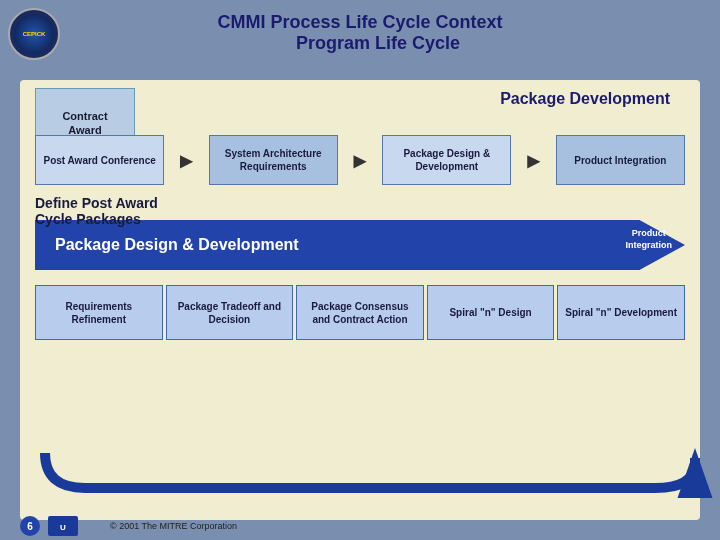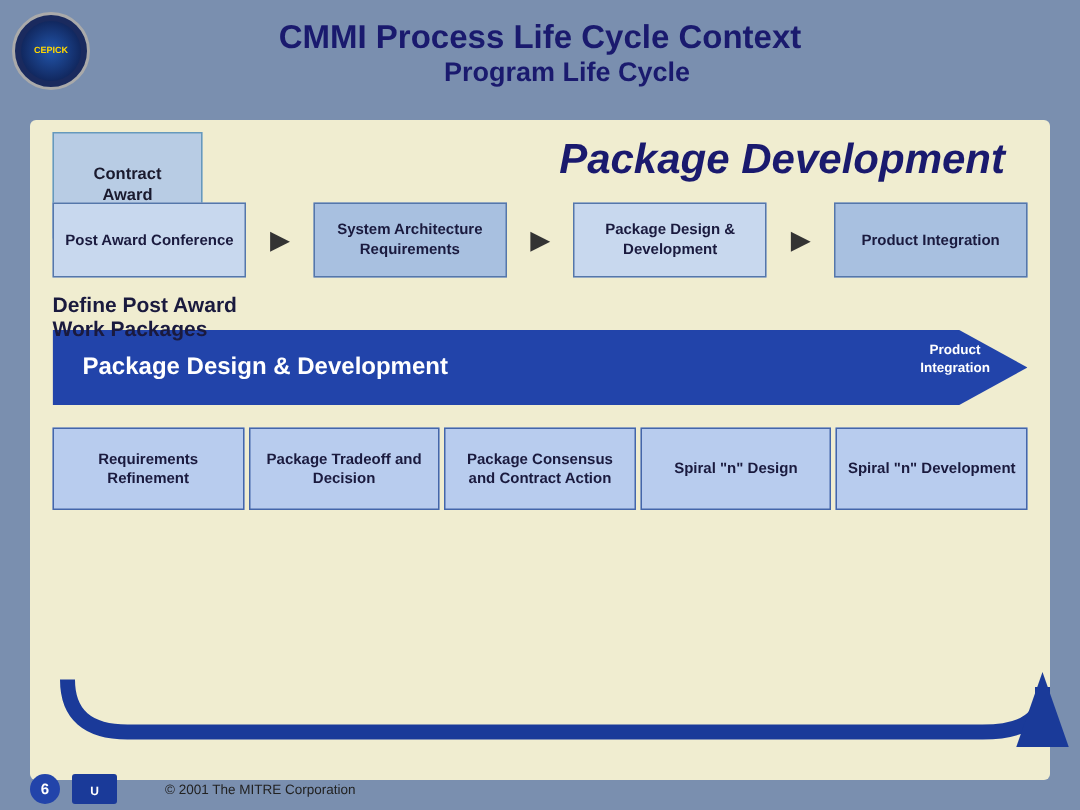--- a/index.html
+++ b/index.html
@@ -20,21 +20,21 @@
 
     
     .header {
       text-align: center;
       padding: 12px 0 6px 0;
       position: relative;
       z-index: 10;
     }
 
     .header-title-line1 {
-      font-size: 22px;
+      font-size: 18px;
       font-weight: bold;
       color: #1a1a6e;
     }
 
     .header-title-line2 {
       font-size: 18px;
       font-weight: bold;
       color: #1a1a6e;
       padding-left: 36px;
     }
@@ -82,25 +82,24 @@
       z-index: 5;
       background: #f0edd0;
       border-radius: 4px;
     }
 
     
     .package-dev-label {
       position: absolute;
       top: 10px;
       right: 30px;
-      font-size: 28px;
+      font-size: 16px;
       font-weight: bold;
       color: #1a1a6e;
       z-index: 10;
-      font-style: italic;
     }
 
     
     .contract-award-box {
       position: absolute;
       top: 8px;
       left: 15px;
       background: #b8cce4;
       border: 1px solid #6699bb;
       padding: 20px 10px;
@@ -182,21 +181,21 @@
     .blue-arrow-label {
       color: white;
       font-size: 16px;
       font-weight: bold;
     }
 
     
     .product-integration-arrow-label {
       position: absolute;
       top: 148px;
-      right: 40px;
+      right: 28px;
       color: white;
       font-size: 9px;
       font-weight: bold;
       z-index: 9;
       text-align: center;
       line-height: 1.3;
     }
 
     
     .bottom-process-row {
@@ -299,21 +298,21 @@
       <div class="arrow-right">▶</div>
       <div class="process-box darker">System Architecture Requirements</div>
       <div class="arrow-right">▶</div>
       <div class="process-box">Package Design &amp; Development</div>
       <div class="arrow-right">▶</div>
       <div class="process-box darker">Product Integration</div>
     </div>
 
     <div class="define-text">
       <div>Define Post Award</div>
-      <div>Work Packages</div>
+      <div>Cycle Packages</div>
     </div>
 
     <div class="blue-arrow-area">
       <span class="blue-arrow-label">Package Design &amp; Development</span>
     </div>
 
     <div class="product-integration-arrow-label">Product<br>Integration</div>
 
     <div class="bottom-process-row">
       <div class="bottom-box">Requirements Refinement</div>

